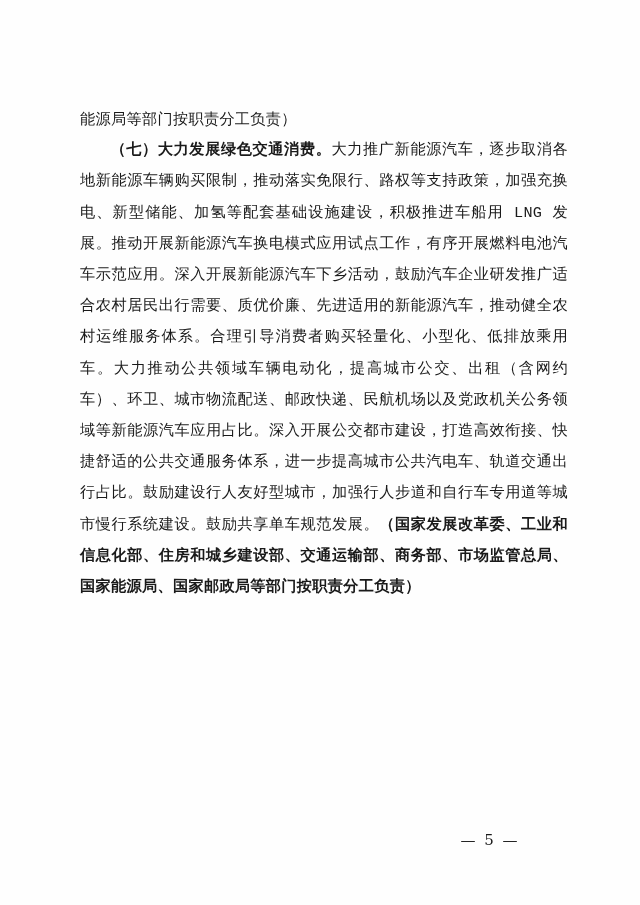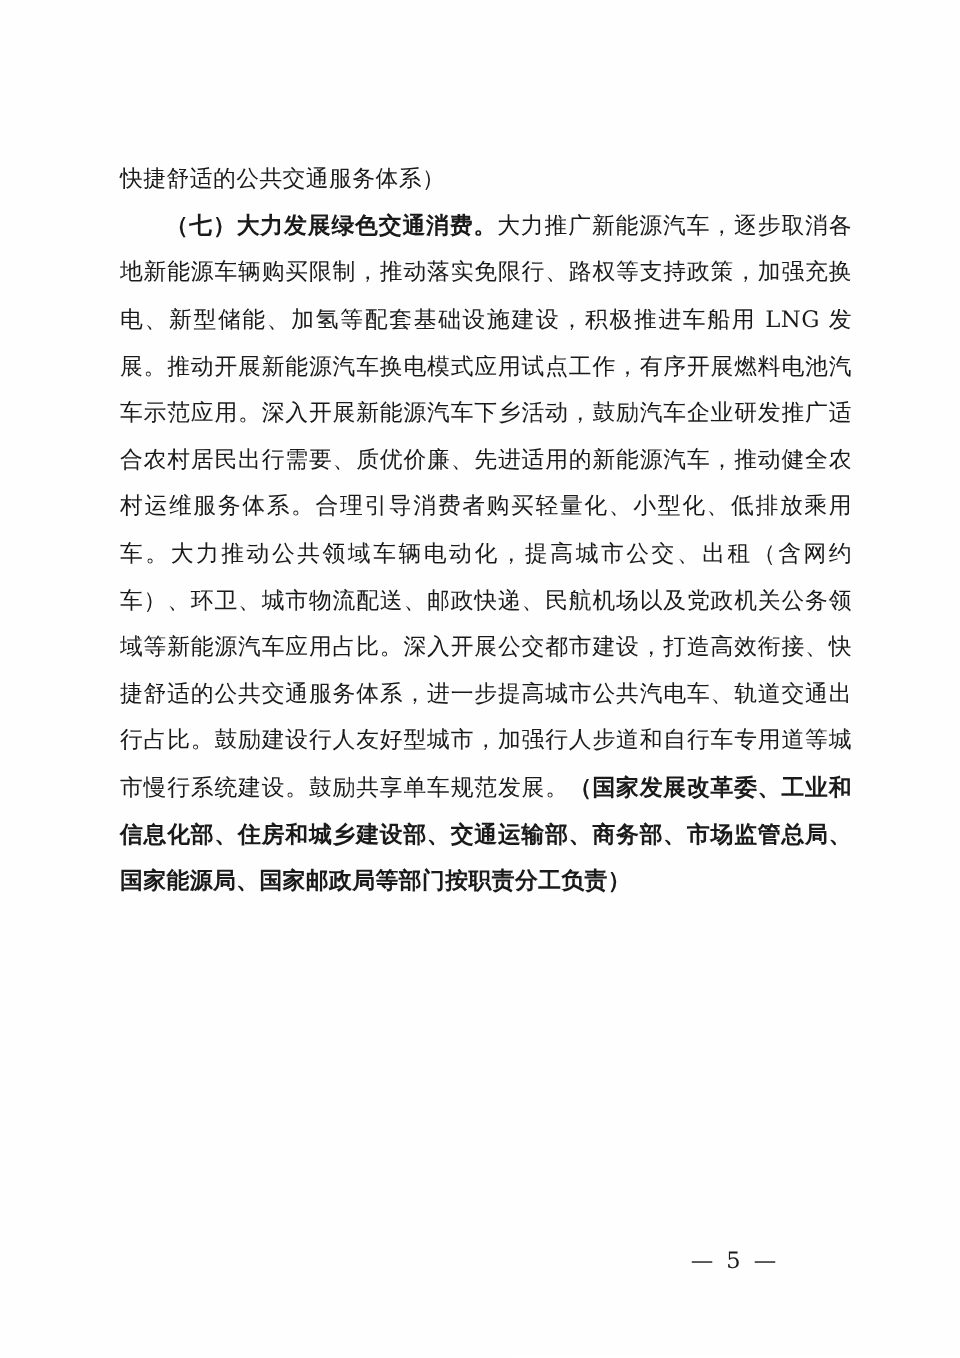--- a/index.html
+++ b/index.html
@@ -31,20 +31,21 @@
   }
   .para {
     margin: 0;
     text-indent: 0;
   }
   .para + .para {
     margin-top: 0;
   }
   .indent {
     text-indent: 2em;
+    font-family: Liberation Mono, monospace;
   }
   .bold {
     font-weight: bold;
   }
   .page-number {
     position: absolute;
     left: 0;
     right: 0;
     bottom: 56px;
     text-align: center;
@@ -56,21 +57,21 @@
   .page-number .pn-inner {
     padding-left: 340px;
   }
 </style>
 </head>
 <body>
 
 <div class="page">
   <div class="doc-body">
 
-    <p class="para"><span>快捷舒适的公共交通服务体系）</span></p>
+    <p class="para"><span>能源局等部门按职责分工负责）</span></p>
 
     <p class="para indent"><span class="bold">（七）大力发展绿色交通消费。</span><span>大力推广新能源汽车，逐步取消各地新能源车辆购买限制，推动落实免限行、路权等支持政策，加强充换电、新型储能、加氢等配套基础设施建设，积极推进车船用 LNG 发展。推动开展新能源汽车换电模式应用试点工作，有序开展燃料电池汽车示范应用。深入开展新能源汽车下乡活动，鼓励汽车企业研发推广适合农村居民出行需要、质优价廉、先进适用的新能源汽车，推动健全农村运维服务体系。合理引导消费者购买轻量化、小型化、低排放乘用车。大力推动公共领域车辆电动化，提高城市公交、出租（含网约车）、环卫、城市物流配送、邮政快递、民航机场以及党政机关公务领域等新能源汽车应用占比。深入开展公交都市建设，打造高效衔接、快捷舒适的公共交通服务体系，进一步提高城市公共汽电车、轨道交通出行占比。鼓励建设行人友好型城市，加强行人步道和自行车专用道等城市慢行系统建设。鼓励共享单车规范发展。</span><span class="bold">（国家发展改革委、工业和信息化部、住房和城乡建设部、交通运输部、商务部、市场监管总局、国家能源局、国家邮政局等部门按职责分工负责）</span></p>
 
 
   </div>
 
   <div class="page-number"><span class="pn-inner">— 5 —</span></div>
 </div>
 
 </body></html>

